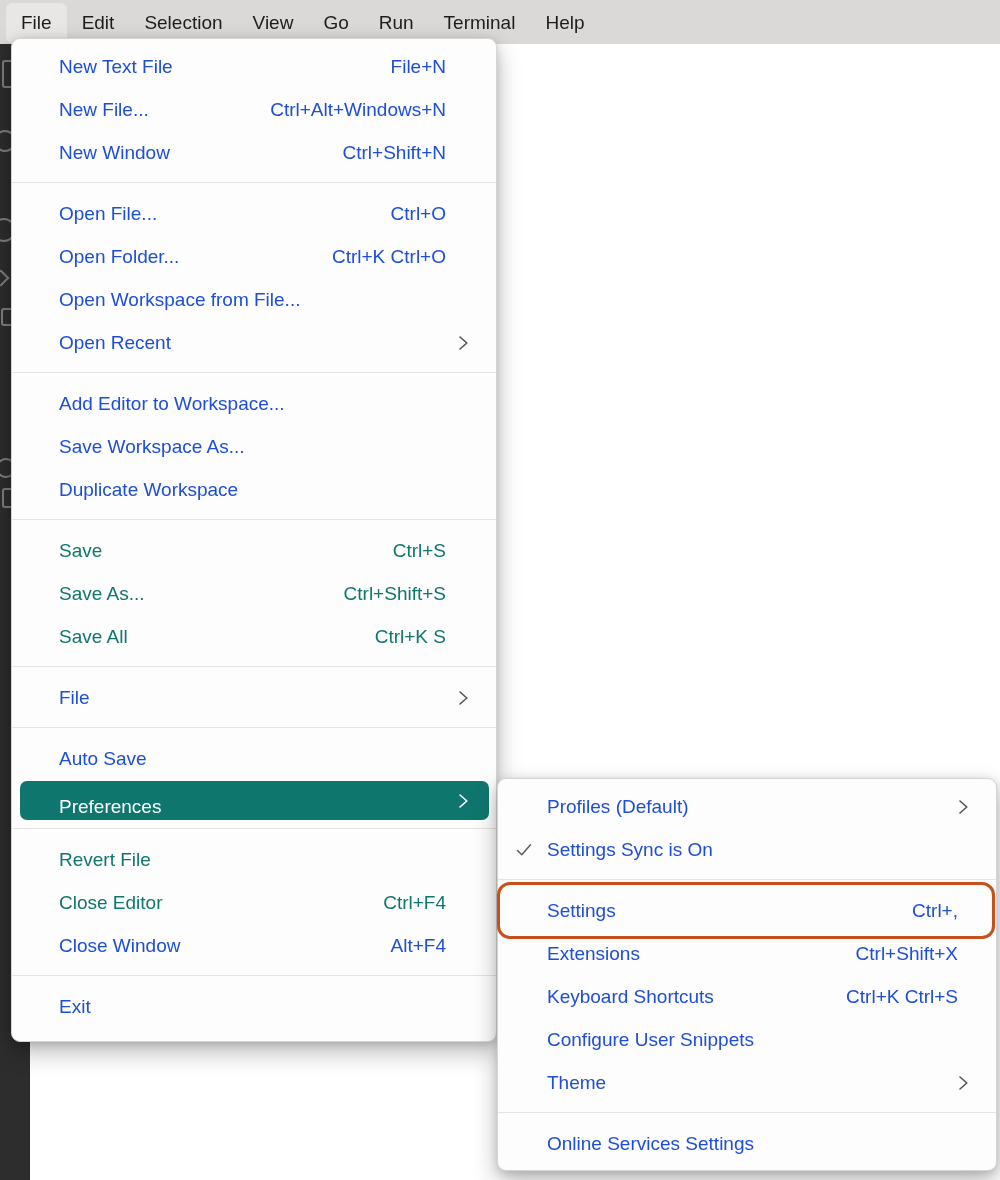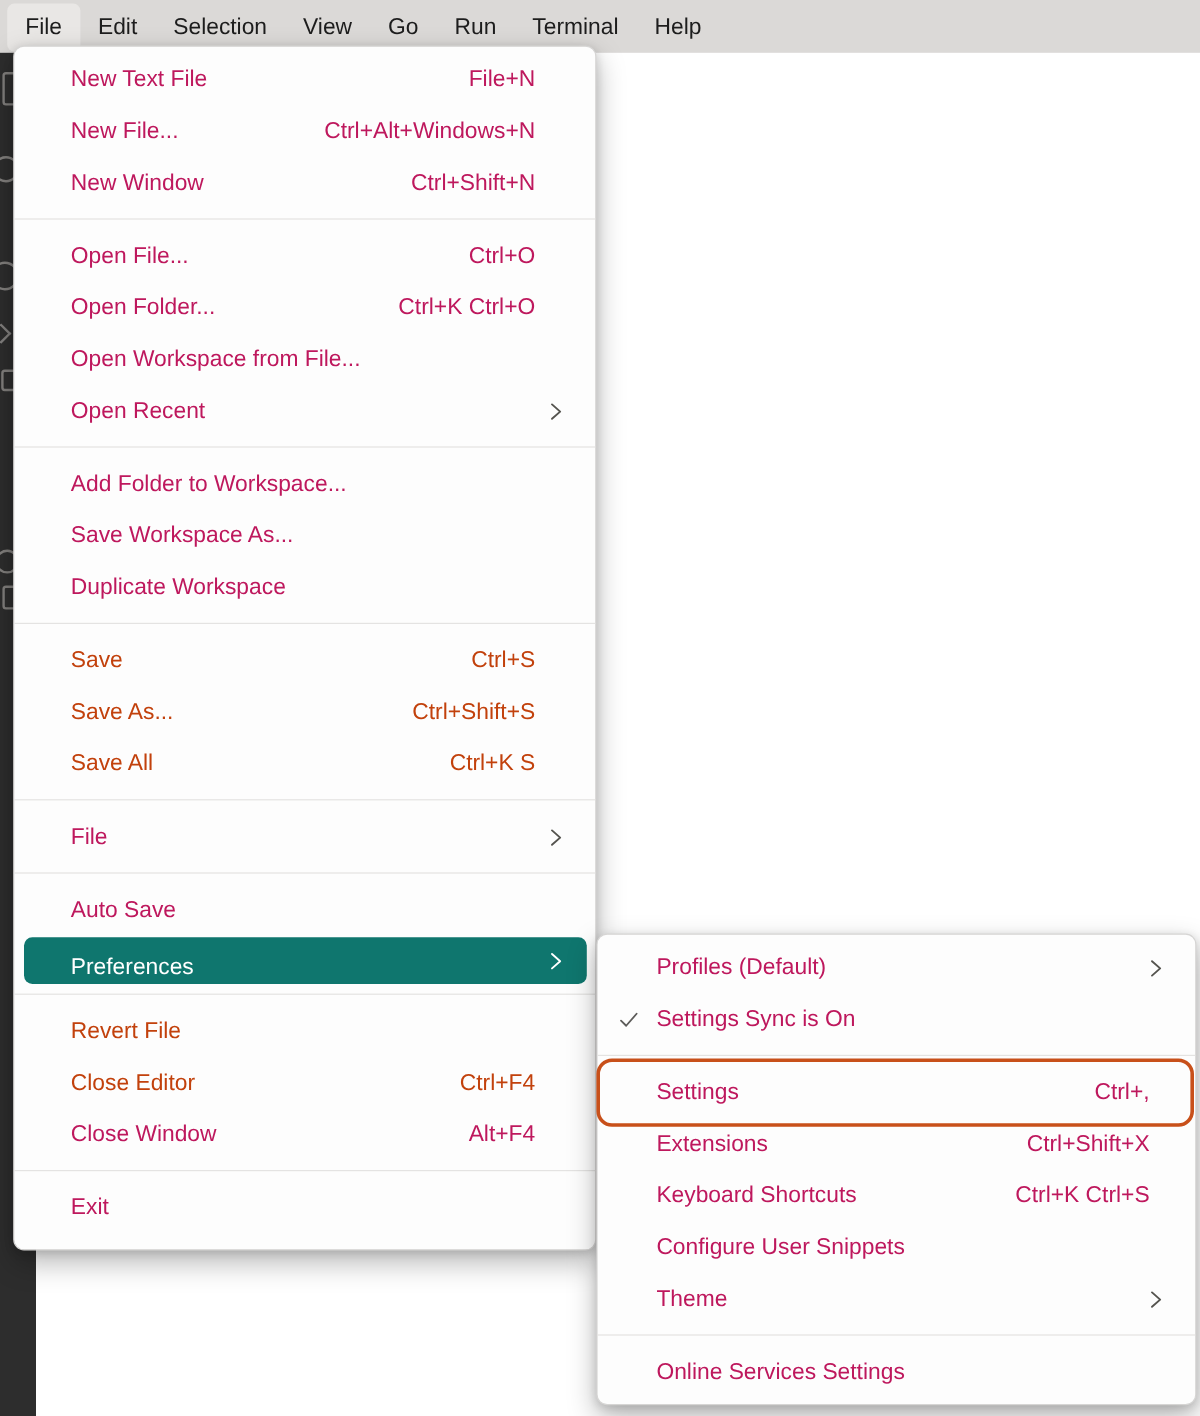--- a/index.html
+++ b/index.html
@@ -33,26 +33,26 @@
   .menu-panel{
     position:absolute;background:#fdfdfd;border:1px solid #d6d5d4;
     border-radius:9px;box-sizing:border-box;padding:6px 0;
     box-shadow:0 10px 24px rgba(0,0,0,.28),0 2px 8px rgba(0,0,0,.14);
     z-index:10;
   }
   #file-menu{left:11px;top:38px;width:486px;height:1004px;}
   #pref-submenu{left:497px;top:778px;width:500px;height:393px;z-index:11;}
   .menu-row{
     position:relative;height:43px;display:flex;align-items:center;
-    padding:0 50px 0 47px;font-size:19px;color:#be185d;
+    padding:0 50px 0 47px;font-size:19px;color:#1d4ed8;
     box-sizing:border-box;white-space:nowrap;cursor:default;
   }
   #pref-submenu .menu-row{padding:0 38px 0 49px;align-items:center;}
   .menu-row .shortcut{margin-left:auto;padding-left:20px;}
-  .menu-row.disabled{color:#c2410c;}
+  .menu-row.disabled{color:#0f766e;}
   .menu-row.selected{
     background:#0f766e;color:#ffffff;border-radius:7px;
     margin:1px 7px 1px 8px;height:39px;padding:12px 42px 0 39px;
   }
   .arrow{position:absolute;right:27px;top:50%;transform:translateY(-50%);
     display:flex;color:#55544f;}
   .menu-row.selected .arrow{right:20px;color:#ffffff;}
   .check{position:absolute;left:16px;top:50%;transform:translateY(-50%);
     display:flex;color:#5d5c5a;}
   .separator{height:1px;background:#e4e3e2;margin:8px 0 9px 0;}
@@ -116,21 +116,21 @@
       <div class="menu-row">
         <span class="label">Open Recent</span>
         <span class="arrow">
           <svg width="11" height="17" viewBox="0 0 11 17">
             <path d="M2 2.5 L8.8 8.5 L2 14.5" fill="none" stroke="currentColor" stroke-width="1.6" stroke-linecap="round" stroke-linejoin="round"></path>
           </svg>
         </span>
       </div>
       <div class="separator"></div>
       <div class="menu-row">
-        <span class="label">Add Folder to Workspace...</span>
+        <span class="label">Add Editor to Workspace...</span>
       </div>
       <div class="menu-row">
         <span class="label">Save Workspace As...</span>
       </div>
       <div class="menu-row">
         <span class="label">Duplicate Workspace</span>
       </div>
       <div class="separator"></div>
       <div class="menu-row disabled">
         <span class="label">Save</span>

